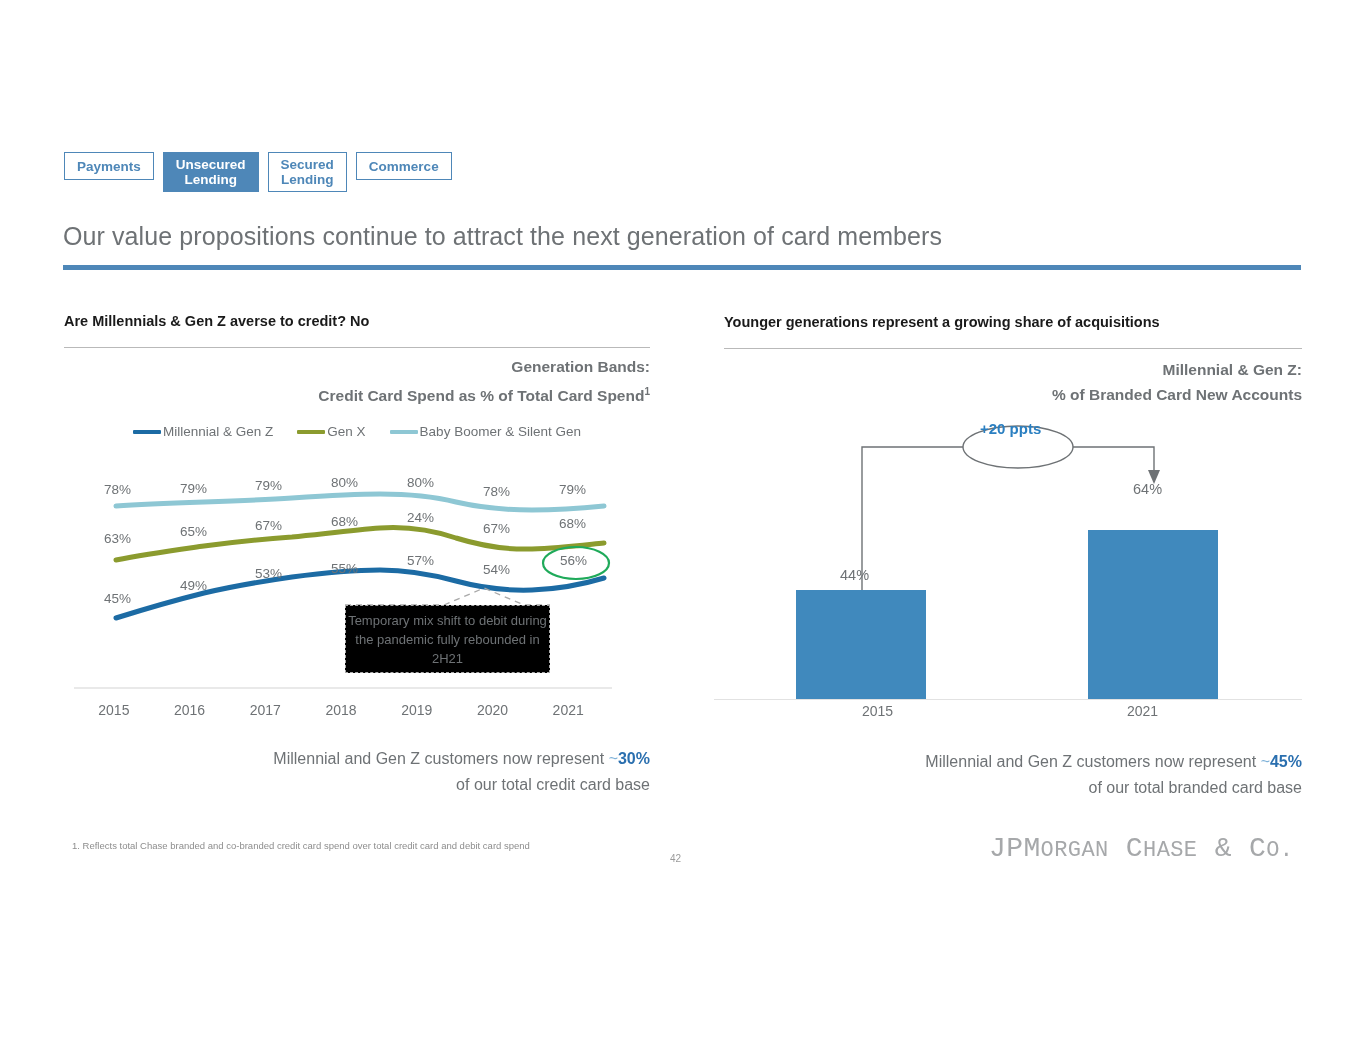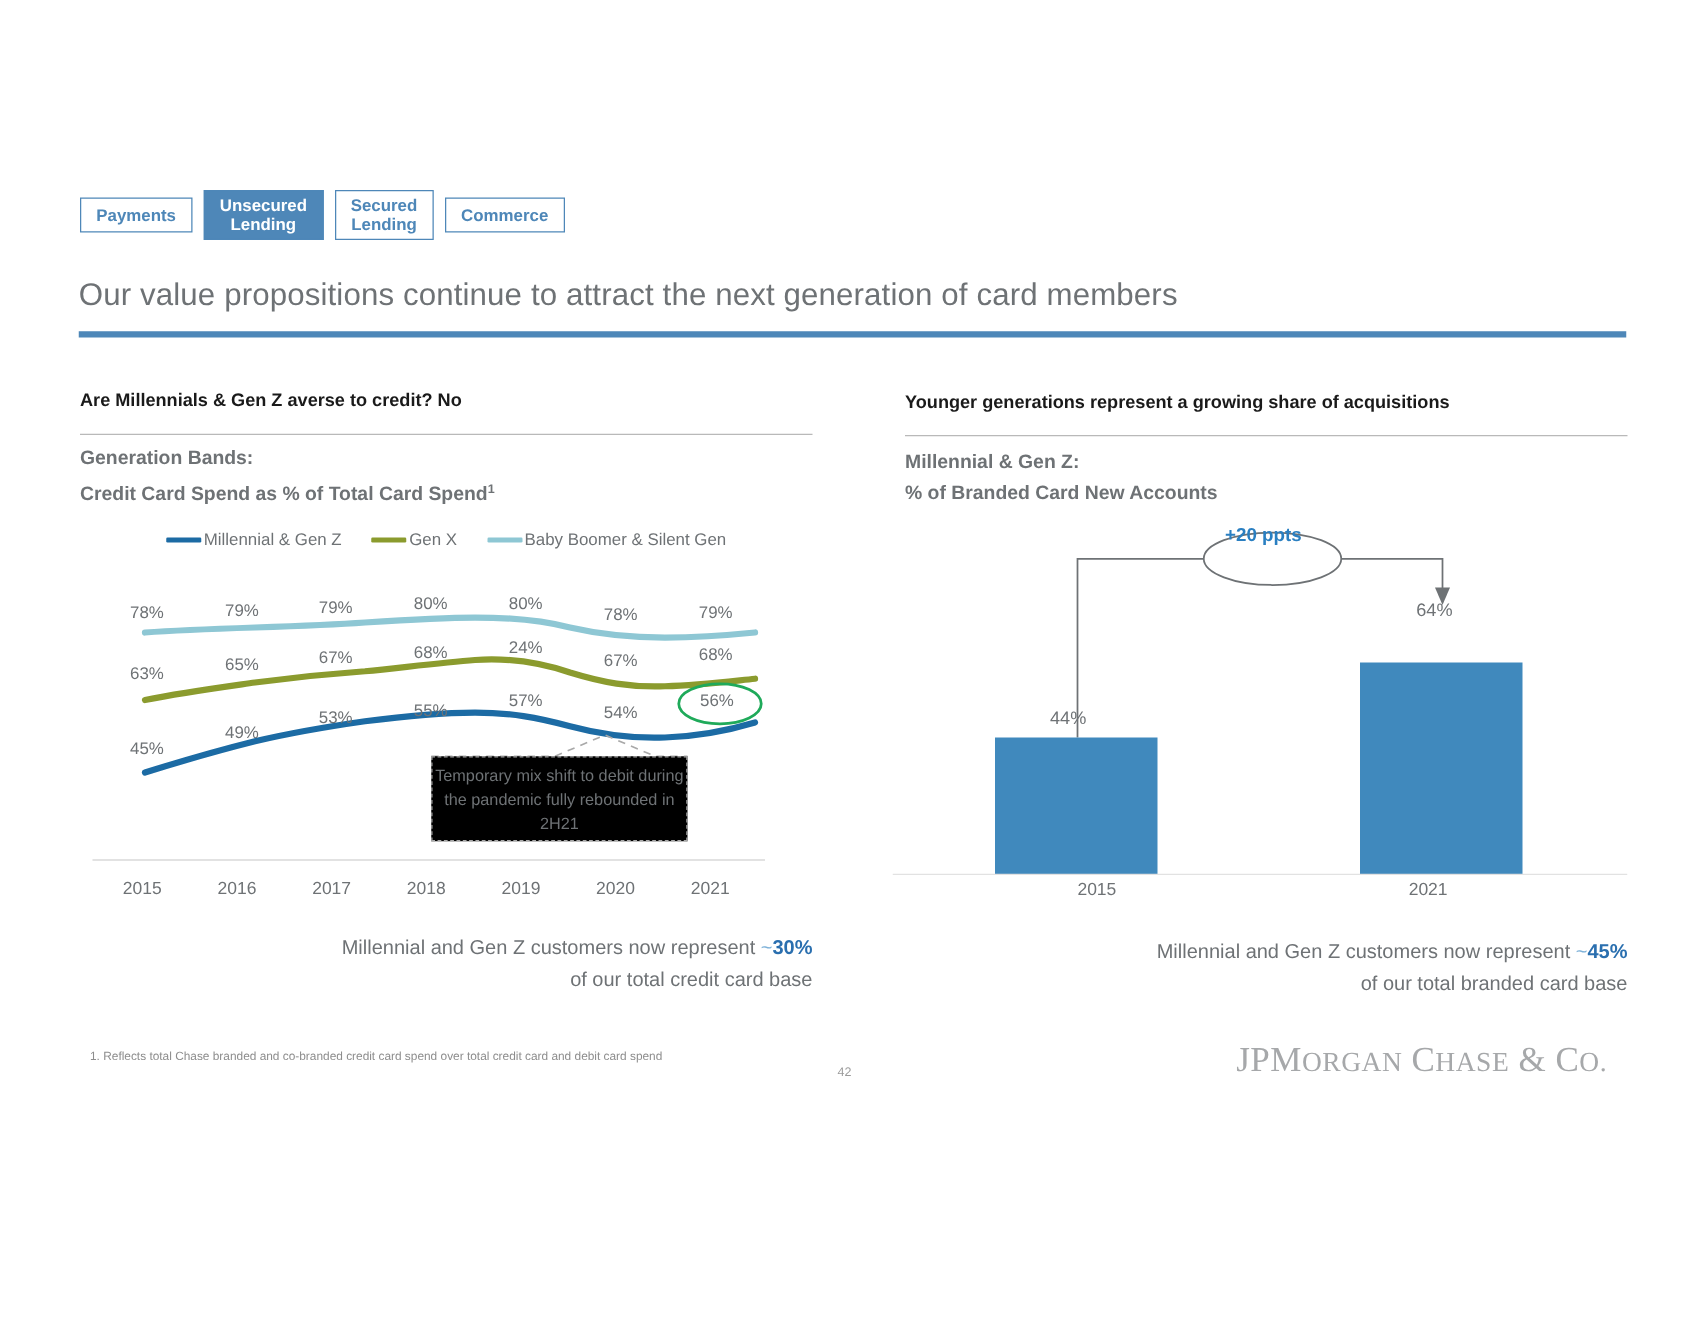--- a/index.html
+++ b/index.html
@@ -20,21 +20,21 @@
     left: 0; top: 0;
     width: 1365px; height: 1055px;
   }
 
   
   .tabs {
     position: absolute;
     left: 64px; top: 152px;
     display: flex;
     gap: 9px;
-    align-items: center;
+    align-items: flex-start;
   }
   .tab {
     border: 1px solid #4e87b8;
     background: #ffffff;
     color: #4e87b8;
     font-size: 13.5px;
     font-weight: bold;
     line-height: 15px;
     text-align: center;
     display: flex;
@@ -82,21 +82,21 @@
     background: #b9b9b9;
   }
   #panel-head-left { left: 64px; top: 313px; width: 586px; }
   #panel-head-left .rule { width: 586px; }
   #panel-head-right { left: 724px; top: 314px; width: 578px; }
   #panel-head-right .rule { width: 578px; }
 
   
   .chart-title {
     position: absolute;
-    text-align: left;
+    text-align: right;
     font-size: 15.5px;
     font-weight: bold;
     color: #6e7275;
     line-height: 25px;
   }
   #chart-title-left { left: 64px; top: 354px; width: 586px; }
   #chart-title-right { left: 724px; top: 357px; width: 578px; }
   .sup { font-size: 10px; vertical-align: super; }
 
   
@@ -196,21 +196,21 @@
   }
   .page-num {
     position: absolute;
     left: 670px; top: 853px;
     font-size: 10px;
     color: #9b9b9b;
   }
   .logo {
     position: absolute;
     left: 989px; top: 833px;
-    font-family: Liberation Serif, serif;
+    font-family: Liberation Mono, monospace;
     font-size: 28px;
     color: #a6a8aa;
     letter-spacing: 0.4px;
     white-space: nowrap;
   }
   .logo .sc { font-size: 22px; }
 </style>
 </head>
 <body>
 

